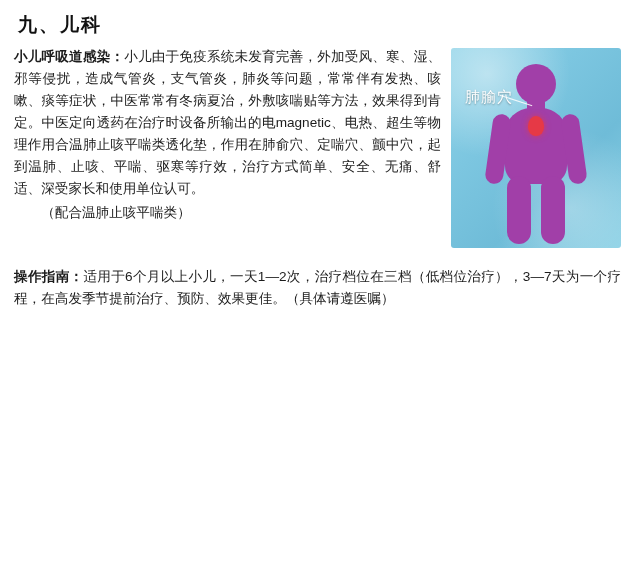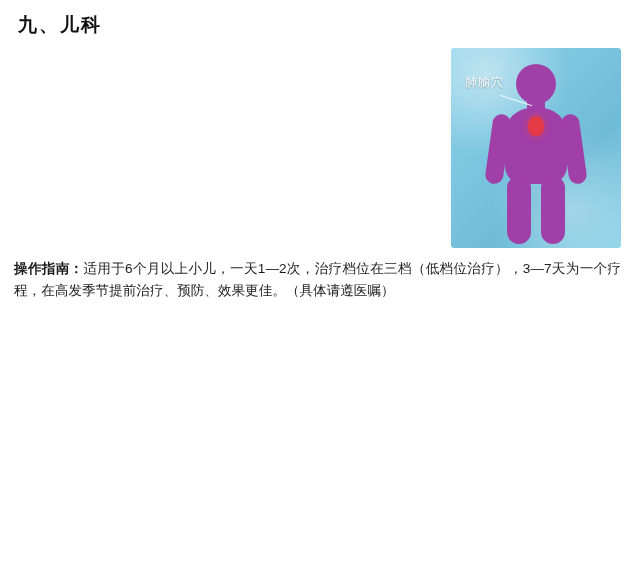--- a/index.html
+++ b/index.html
@@ -67,23 +67,23 @@
     position: absolute;
     right: -30px;
     bottom: -40px;
     width: 160px;
     height: 160px;
     background: radial-gradient(circle at 50% 50%, rgba(255,255,255,0.30), rgba(255,255,255,0) 70%);
   }
   .figure-caption {
     position: absolute;
     left: 14px;
-    top: 26px;
+    top: 40px;
     color: #ffffff;
-    font-size: 12px;
+    font-size: 15px;
     letter-spacing: 1px;
     text-shadow: 0 1px 2px rgba(0,0,0,0.35);
   }
   
   .body-fig {
     position: absolute;
     left: 50%;
     top: 16px;
     transform: translateX(-50%);
     width: 110px;
@@ -157,21 +157,21 @@
     height: 1px;
     background: rgba(255,255,255,0.85);
     transform: rotate(18deg);
   }
   .clearfix::after {
     content: "";
     display: block;
     clear: both;
   }
   .tail {
-    margin-top: 4px;
+    margin-top: 12px;
   }
 </style>
 </head>
 <body>
 
 <div class="page">
 
   <div class="section-title">
     <span>九、</span><span>儿科</span>
   </div>
@@ -187,20 +187,24 @@
       <div class="fig-torso"></div>
       <div class="fig-arm-l"></div>
       <div class="fig-arm-r"></div>
       <div class="fig-leg-l"></div>
       <div class="fig-leg-r"></div>
       <div class="fig-marker"></div>
       <div class="fig-line"></div>
     </div>
   </div>
 
+  <p class="para">
+    <span class="lead">小儿呼吸道感染：</span><span>小儿由于免疫系统未发育完善，外加受风、寒、湿、邪等侵扰，造成气管炎，支气管炎，肺炎等问题，常常伴有发热、咳嗽、痰等症状，中医常常有冬病夏治，外敷咳喘贴等方法，效果得到肯定。中医定向透药在治疗时设备所输出的电magnetic、电热、超生等物理作用合温肺止咳平喘类透化垫，作用在肺俞穴、定喘穴、颤中穴，起到温肺、止咳、平喘、驱寒等疗效，治疗方式简单、安全、无痛、舒适、深受家长和使用单位认可。</span>
+  </p>
+  <p class="para indent">（配合温肺止咳平喘类）</p>
 
 
   <div class="clearfix"></div>
 
   <p class="para tail">
     <span class="lead">操作指南：</span><span>适用于6个月以上小儿，一天1—2次，治疗档位在三档（低档位治疗），3—7天为一个疗程，在高发季节提前治疗、预防、效果更佳。（具体请遵医嘱）</span>
   </p>
 
 </div>
 

